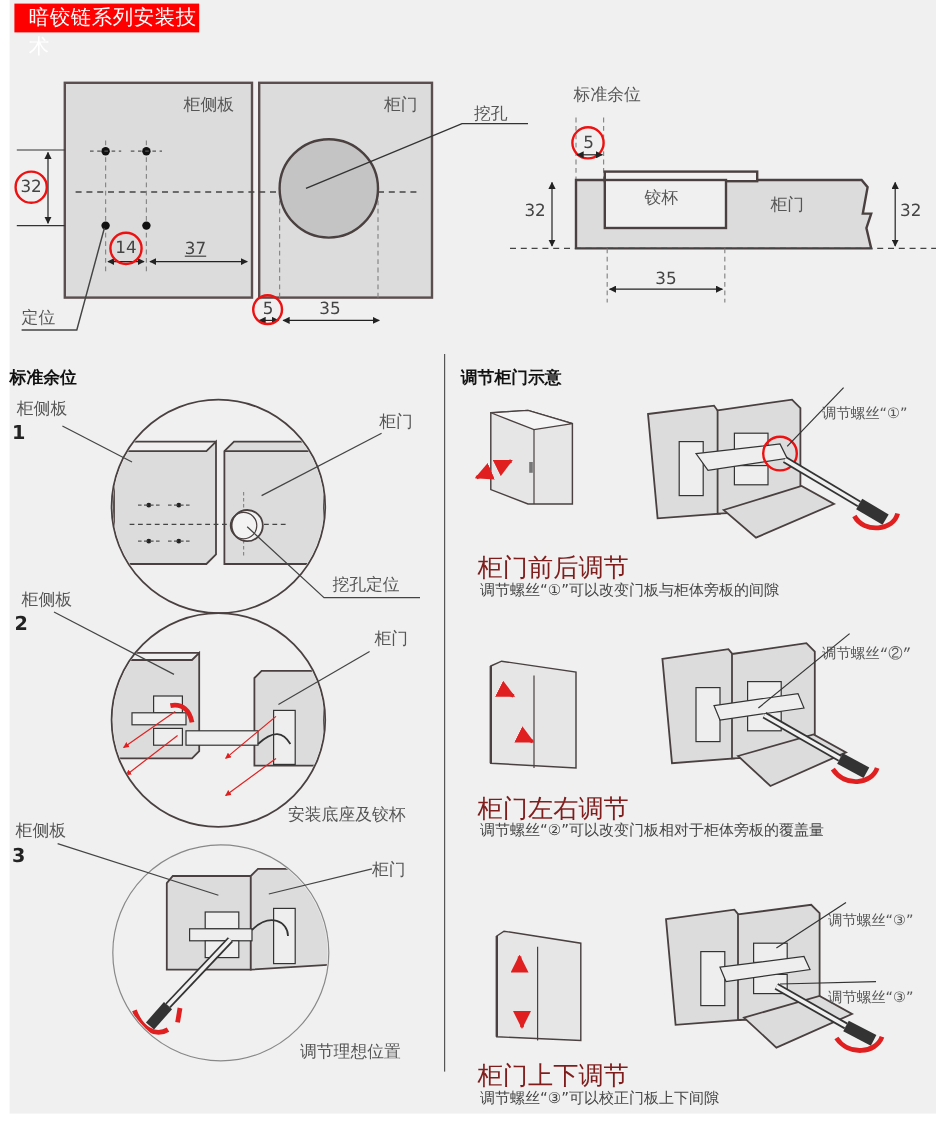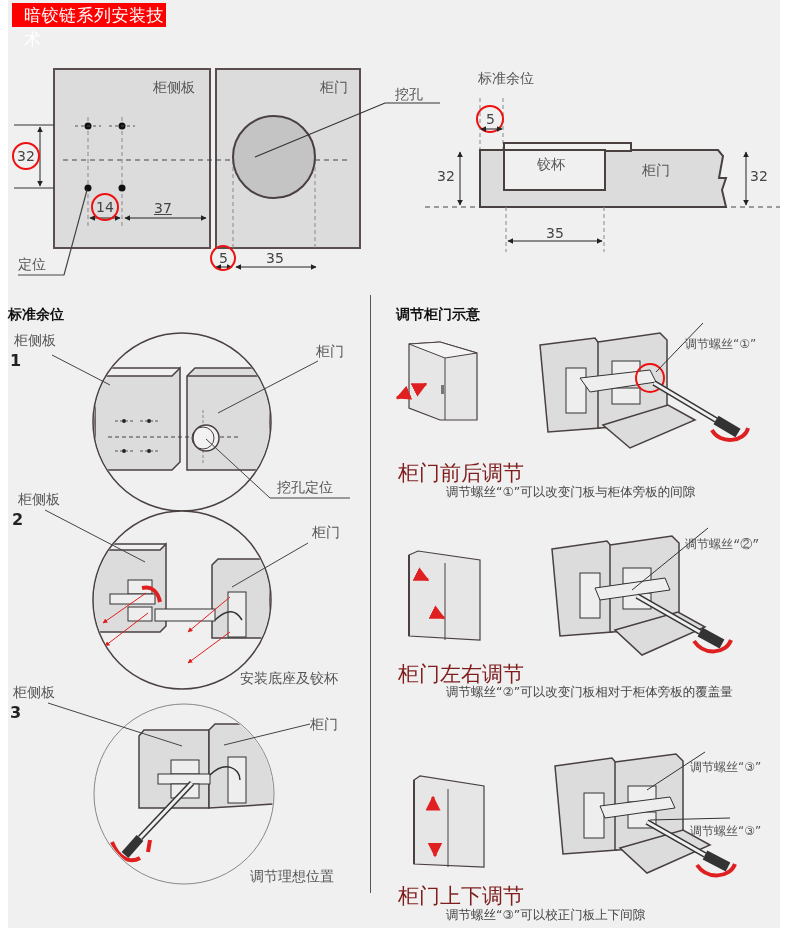--- a/index.html
+++ b/index.html
@@ -7,21 +7,21 @@
          font-family:"DejaVu Sans", "Liberation Sans", sans-serif; color:#555; }
   .panel { position:absolute; left:8px; top:0; width:772px; height:928px; background:#f0f0f0; }
   .title-bar { position:absolute; left:12px; top:3px; width:154px; height:24px; background:#ff0000;
                color:#fff; font-size:17px; line-height:24px; padding-left:12px; box-sizing:border-box; letter-spacing:0.5px; }
   .lbl { position:absolute; font-size:14px; color:#555; white-space:nowrap; }
   .lbl.small { font-size:12px;margin-top:23px; }
   .lbl.dim { font-size:14px; color:#444; }
   .section-head { position:absolute; font-size:14px; font-weight:bold; color:#111; }
   .step-num { position:absolute; font-size:16px; font-weight:bold; color:#222; }
   .cap { position:absolute; font-size:21px; color:#7f1d1d; }
-  .desc { position:absolute; font-size:12.5px; color:#444; white-space:nowrap;margin-left:46px; }
+  .desc { position:absolute; font-size:12.5px; color:#444; white-space:nowrap; }
   svg { position:absolute; left:0; top:0; }
   .divider { position:absolute; left:370px; top:295px; width:1px; height:598px; background:#555; }
 </style>
 </head>
 <body>
 
 <div class="panel"></div>
 <div class="title-bar">暗铰链系列安装技术</div>
 
 <svg width="790" height="937">
@@ -262,21 +262,21 @@
 <div class="lbl" style="left:18px;top:491px;">柜侧板</div>
 <div class="step-num" style="left:12px;top:510px;">2</div>
 <div class="lbl" style="left:312px;top:524px;">柜门</div>
 <div class="lbl" style="left:240px;top:670px;">安装底座及铰杯</div>
 
 <div class="lbl" style="left:13px;top:684px;">柜侧板</div>
 <div class="step-num" style="left:10px;top:703px;">3</div>
 <div class="lbl" style="left:310px;top:716px;">柜门</div>
 <div class="lbl" style="left:250px;top:868px;">调节理想位置</div>
 
-<div class="section-head" style="left:396px;top:306px;text-align:right;">调节柜门示意</div>
+<div class="section-head" style="left:384px;top:306px;text-align:right;">调节柜门示意</div>
 
 <div class="lbl small" style="left:685px;top:313px;">调节螺丝“①”</div>
 <div class="cap" style="left:398px;top:459px;">柜门前后调节</div>
 <div class="desc" style="left:400px;top:484px;">调节螺丝“①”可以改变门板与柜体旁板的间隙</div>
 
 <div class="lbl small" style="left:685px;top:513px;font-family:Liberation Mono, monospace;">调节螺丝“②”</div>
 <div class="cap" style="left:398px;top:660px;">柜门左右调节</div>
 <div class="desc" style="left:400px;top:684px;">调节螺丝“②”可以改变门板相对于柜体旁板的覆盖量</div>
 
 <div class="lbl small" style="left:690px;top:736px;">调节螺丝“③”</div>

